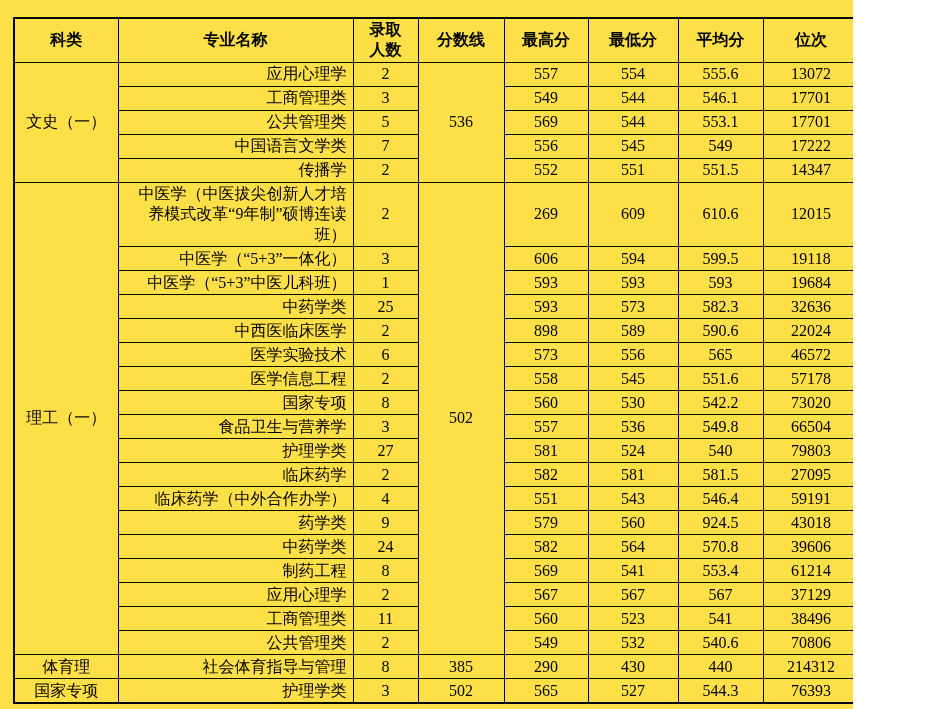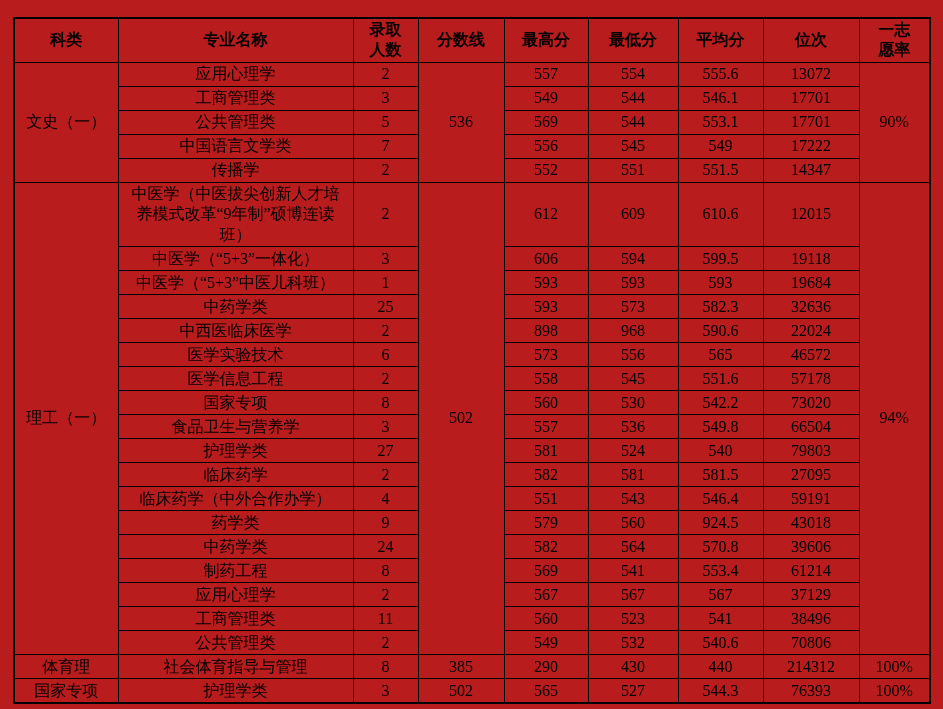--- a/index.html
+++ b/index.html
@@ -1,20 +1,20 @@
 <!DOCTYPE html>
 <html><head>
 <meta charset="utf-8">
 <style>
   html, body { margin: 0; padding: 0; background: #ffffff; }
   .page {
     position: relative;
-    width: 943px;
+    width: 853px;
     height: 709px;
-    background: #b91c1c;
+    background: #fde047;
     font-family: "Liberation Serif", "DejaVu Serif", serif;
     color: #000000;
     overflow: hidden;
   }
   table.score-table {
     position: absolute;
     left: 13px;
     top: 17px;
     width: 916px;
     border-collapse: collapse;
@@ -30,21 +30,21 @@
     vertical-align: middle;
     height: 21px;
     overflow: hidden;
   }
   .score-table thead th {
     font-weight: bold;
     height: 38px;
     white-space: pre-line;
   }
   .score-table td.major {
-    text-align: center;
+    text-align: right;
     padding-left: 6px;
     padding-right: 6px;
   }
 </style>
 </head>
 <body>
 
 <div class="page">
   <table class="score-table">
     <colgroup>
@@ -115,21 +115,21 @@
           <td>552</td>
           <td>551</td>
           <td>551.5</td>
           <td>14347</td>
         </tr>
         <tr>
           <td rowspan="18">理工（一）</td>
           <td class="major">中医学（中医拔尖创新人才培养模式改革“9年制”硕博连读班）</td>
           <td>2</td>
           <td rowspan="18">502</td>
-          <td>612</td>
+          <td>269</td>
           <td>609</td>
           <td>610.6</td>
           <td>12015</td>
           <td rowspan="18">94%</td>
         </tr>
         <tr>
           <td class="major">中医学（“5+3”一体化）</td>
           <td>3</td>
           <td>606</td>
           <td>594</td>
@@ -149,21 +149,21 @@
           <td>25</td>
           <td>593</td>
           <td>573</td>
           <td>582.3</td>
           <td>32636</td>
         </tr>
         <tr>
           <td class="major">中西医临床医学</td>
           <td>2</td>
           <td>898</td>
-          <td>968</td>
+          <td>589</td>
           <td>590.6</td>
           <td>22024</td>
         </tr>
         <tr>
           <td class="major">医学实验技术</td>
           <td>6</td>
           <td>573</td>
           <td>556</td>
           <td>565</td>
           <td>46572</td>

